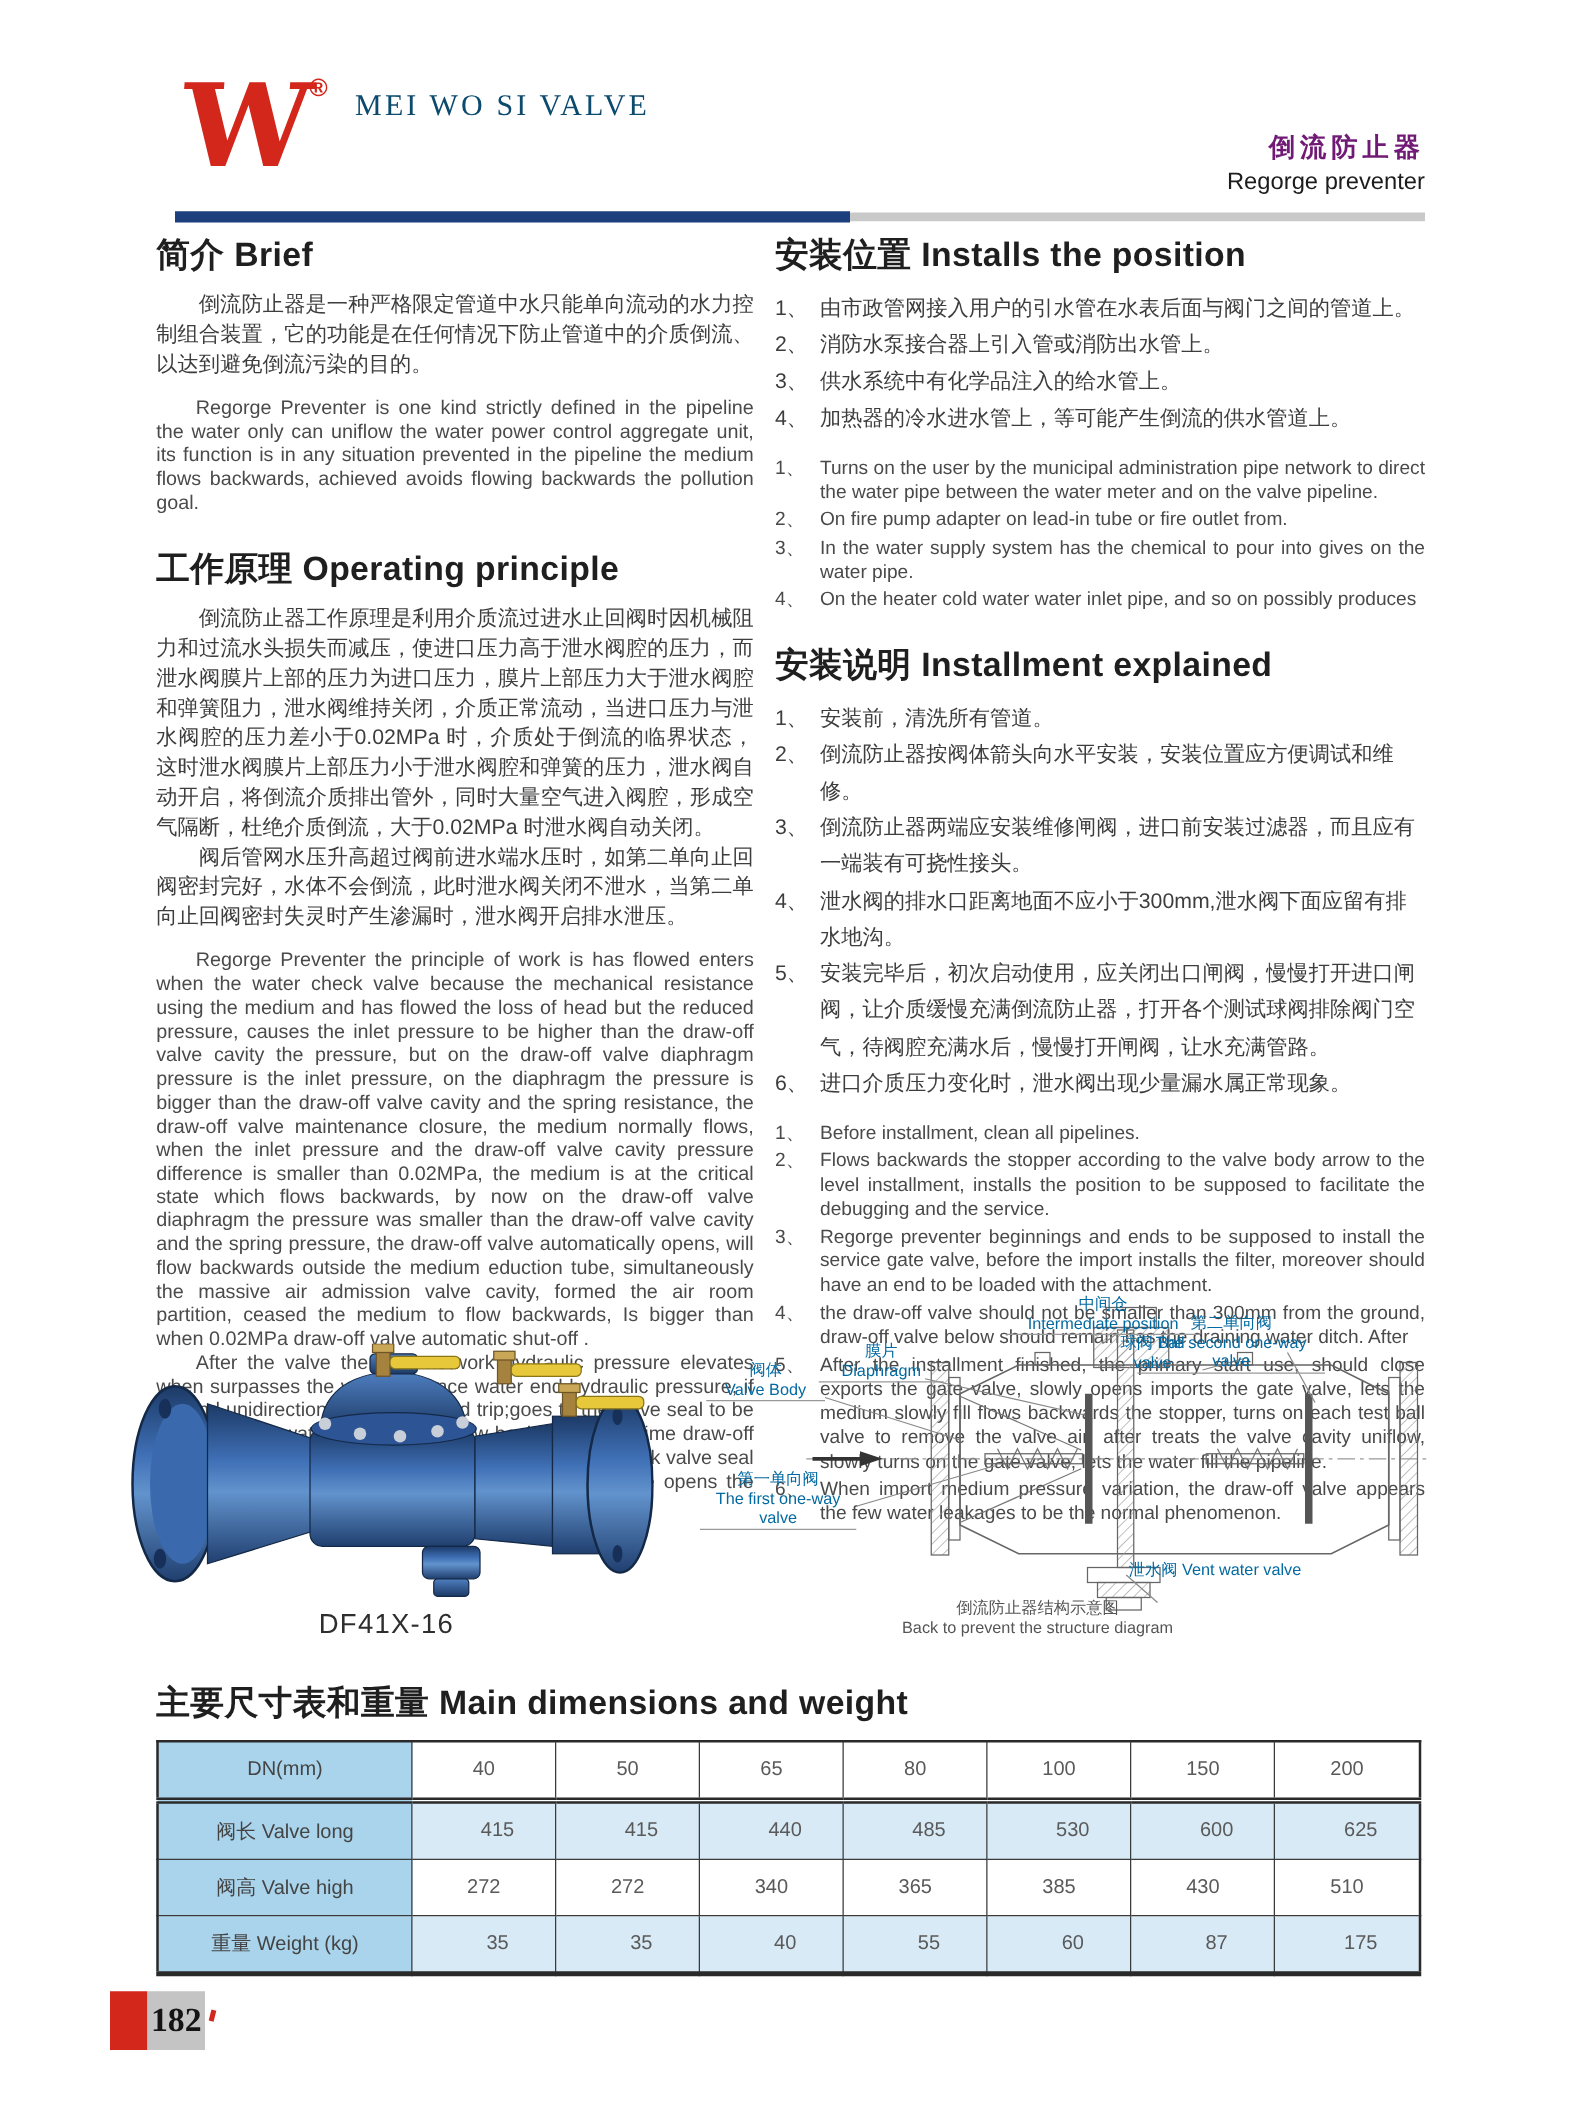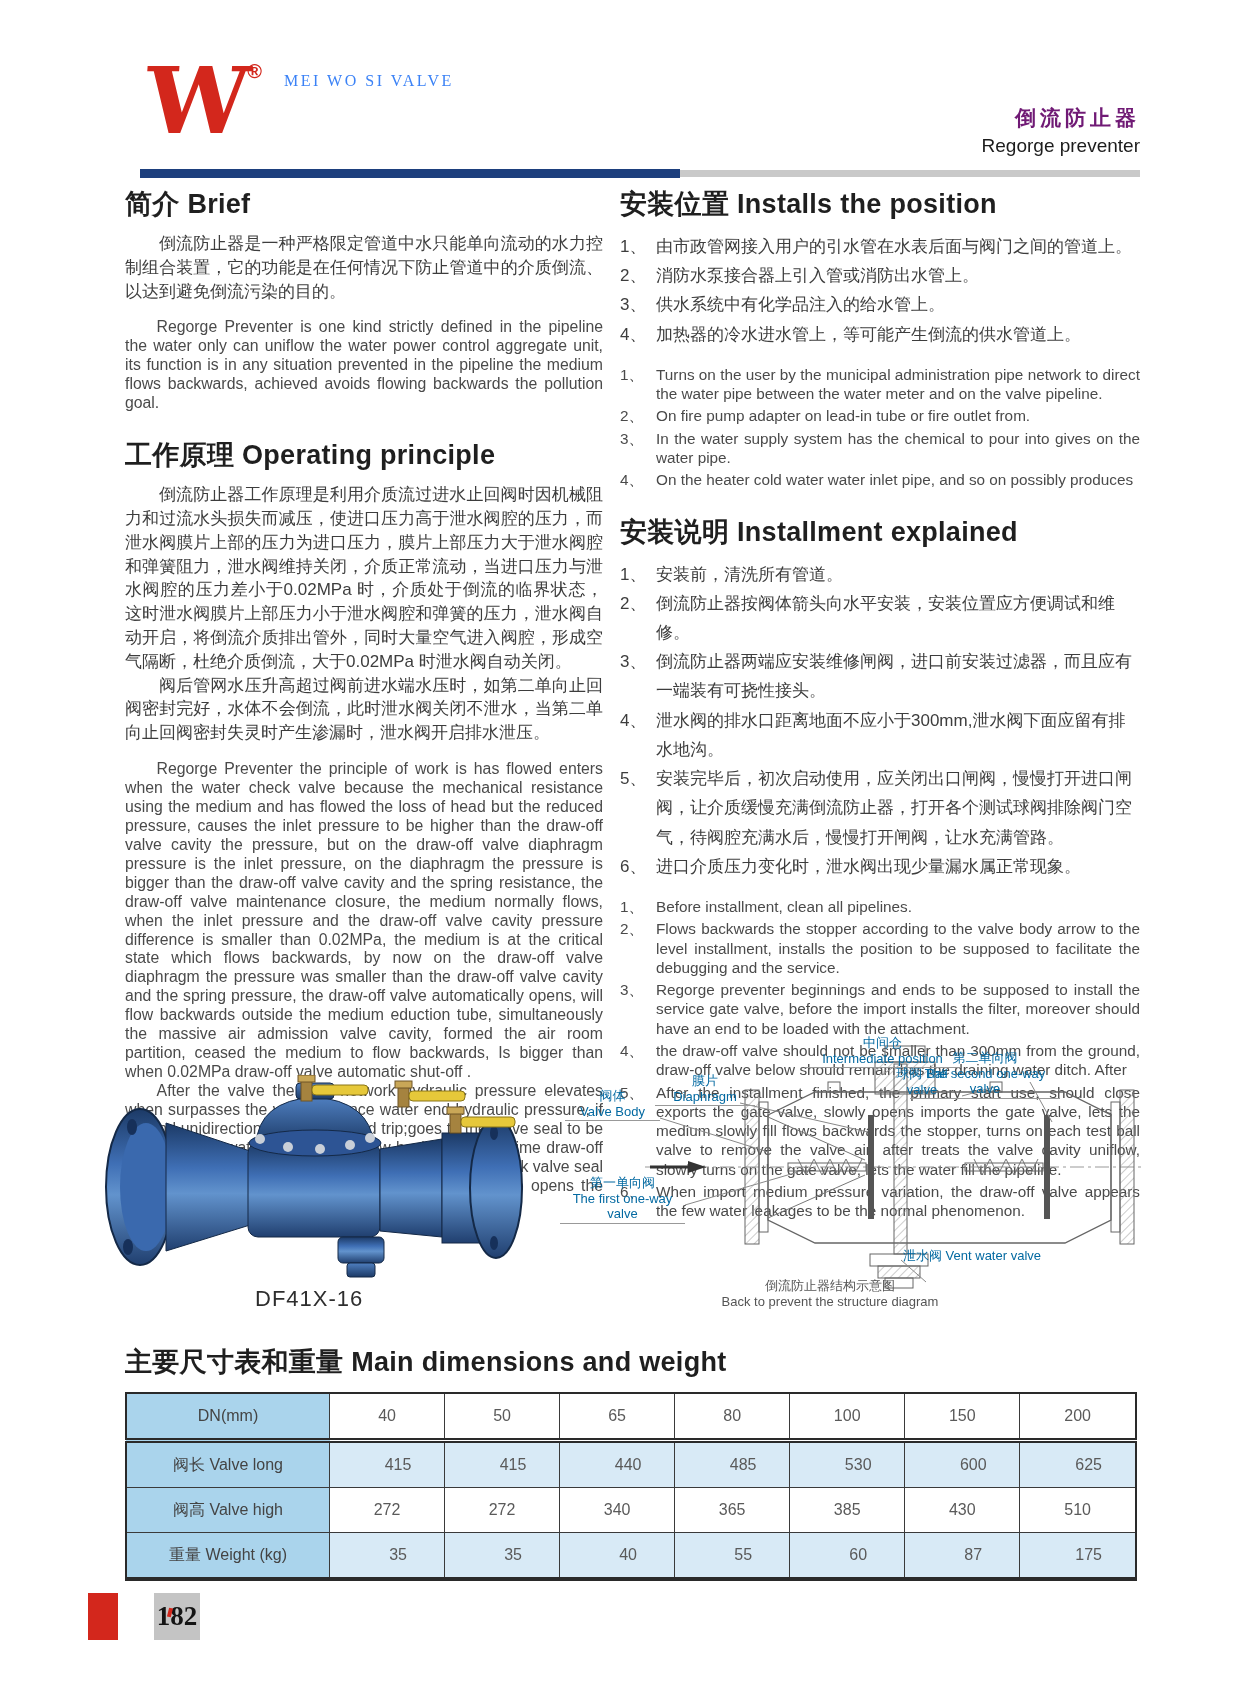--- a/index.html
+++ b/index.html
@@ -6,21 +6,21 @@
   .page{position:relative;width:1258px;height:1683px;background:#ffffff;overflow:hidden;
         font-family:"Liberation Sans",sans-serif;color:#3d3d3d;}
   
   .logo-block{position:absolute;left:146px;top:58px;display:flex;}
   .logo-w{font-family:"DejaVu Serif",serif;font-weight:900;font-size:92px;line-height:86px;
           color:#d3271c;transform:skewX(-4deg);letter-spacing:-4px;}
   .logo-reg{font-size:20px;color:#d3271c;font-weight:bold;margin:2px 0 0 2px;}
   .brand-col{margin-left:22px;padding-top:12px;}
   .brand-cn{font-family:"DejaVu Serif",serif;font-style:italic;font-weight:bold;font-size:46px;
             color:#0d0d0d;letter-spacing:9px;line-height:52px;}
-  .brand-en{font-family:"Liberation Serif",serif;font-size:16px;color:#3b82f6;letter-spacing:2.5px;margin-top:2px;}
+  .brand-en{font-family:"Liberation Serif",serif;font-size:24px;color:#0c4a6e;letter-spacing:2.5px;margin-top:2px;}
   .product-block{position:absolute;right:118px;top:104px;text-align:right;}
   .product-cn{font-size:21px;font-weight:bold;color:#701a75;letter-spacing:4px;}
   .product-en{font-size:19px;color:#1c1c1c;margin-top:3px;}
   .header-bar{position:absolute;left:140px;right:118px;top:169px;height:9px;display:flex;align-items:center;}
   .bar-navy{width:54%;height:9px;background:#1d3f7d;}
   .bar-gray{flex:1;height:7px;background:#c9c9c9;}
   
   .col-left{position:absolute;left:125px;top:186px;width:478px;}
   .col-right{position:absolute;left:620px;top:186px;width:520px;}
   .h2{font-size:27px;font-weight:bold;color:#1f1f1f;margin:24px 0 10px;letter-spacing:0.3px;}
@@ -45,21 +45,21 @@
   
   .dims{position:absolute;left:125px;top:1344px;width:1012px;}
   .dims .h2{margin:0 0 12px;}
   table.dim{width:100%;border-collapse:collapse;border:2px solid #2a2a2a;border-bottom:4px solid #2a2a2a;}
   table.dim td{border:1px solid #3a3a3a;height:42px;text-align:center;
                font-size:16px;color:#5a5a5a;}
   table.dim td.lab{width:200px;background:#aad4ec;color:#444;}
   table.dim tr.alt td:not(.lab){background:#d8eaf6;padding-left:23px;}
   table.dim tr.r1 td{border-bottom:5px double #2a2a2a;}
   
-  .pageno{position:absolute;left:88px;top:1593px;display:flex;gap:36px;}
+  .pageno{position:absolute;left:88px;top:1593px;display:flex;}
   .red-sq{width:30px;height:47px;background:#d3271c;}
   .gray-box{width:46px;height:47px;background:#c4c4c4;display:flex;align-items:center;justify-content:center;
             font-family:"Liberation Serif",serif;font-weight:bold;font-size:27px;color:#141414;}
   .red-tick{position:absolute;left:168px;top:1608px;width:4px;height:9px;background:#d3271c;transform:rotate(14deg);}
 </style>
 </head>
 <body>
 
 <div class="page">
 

